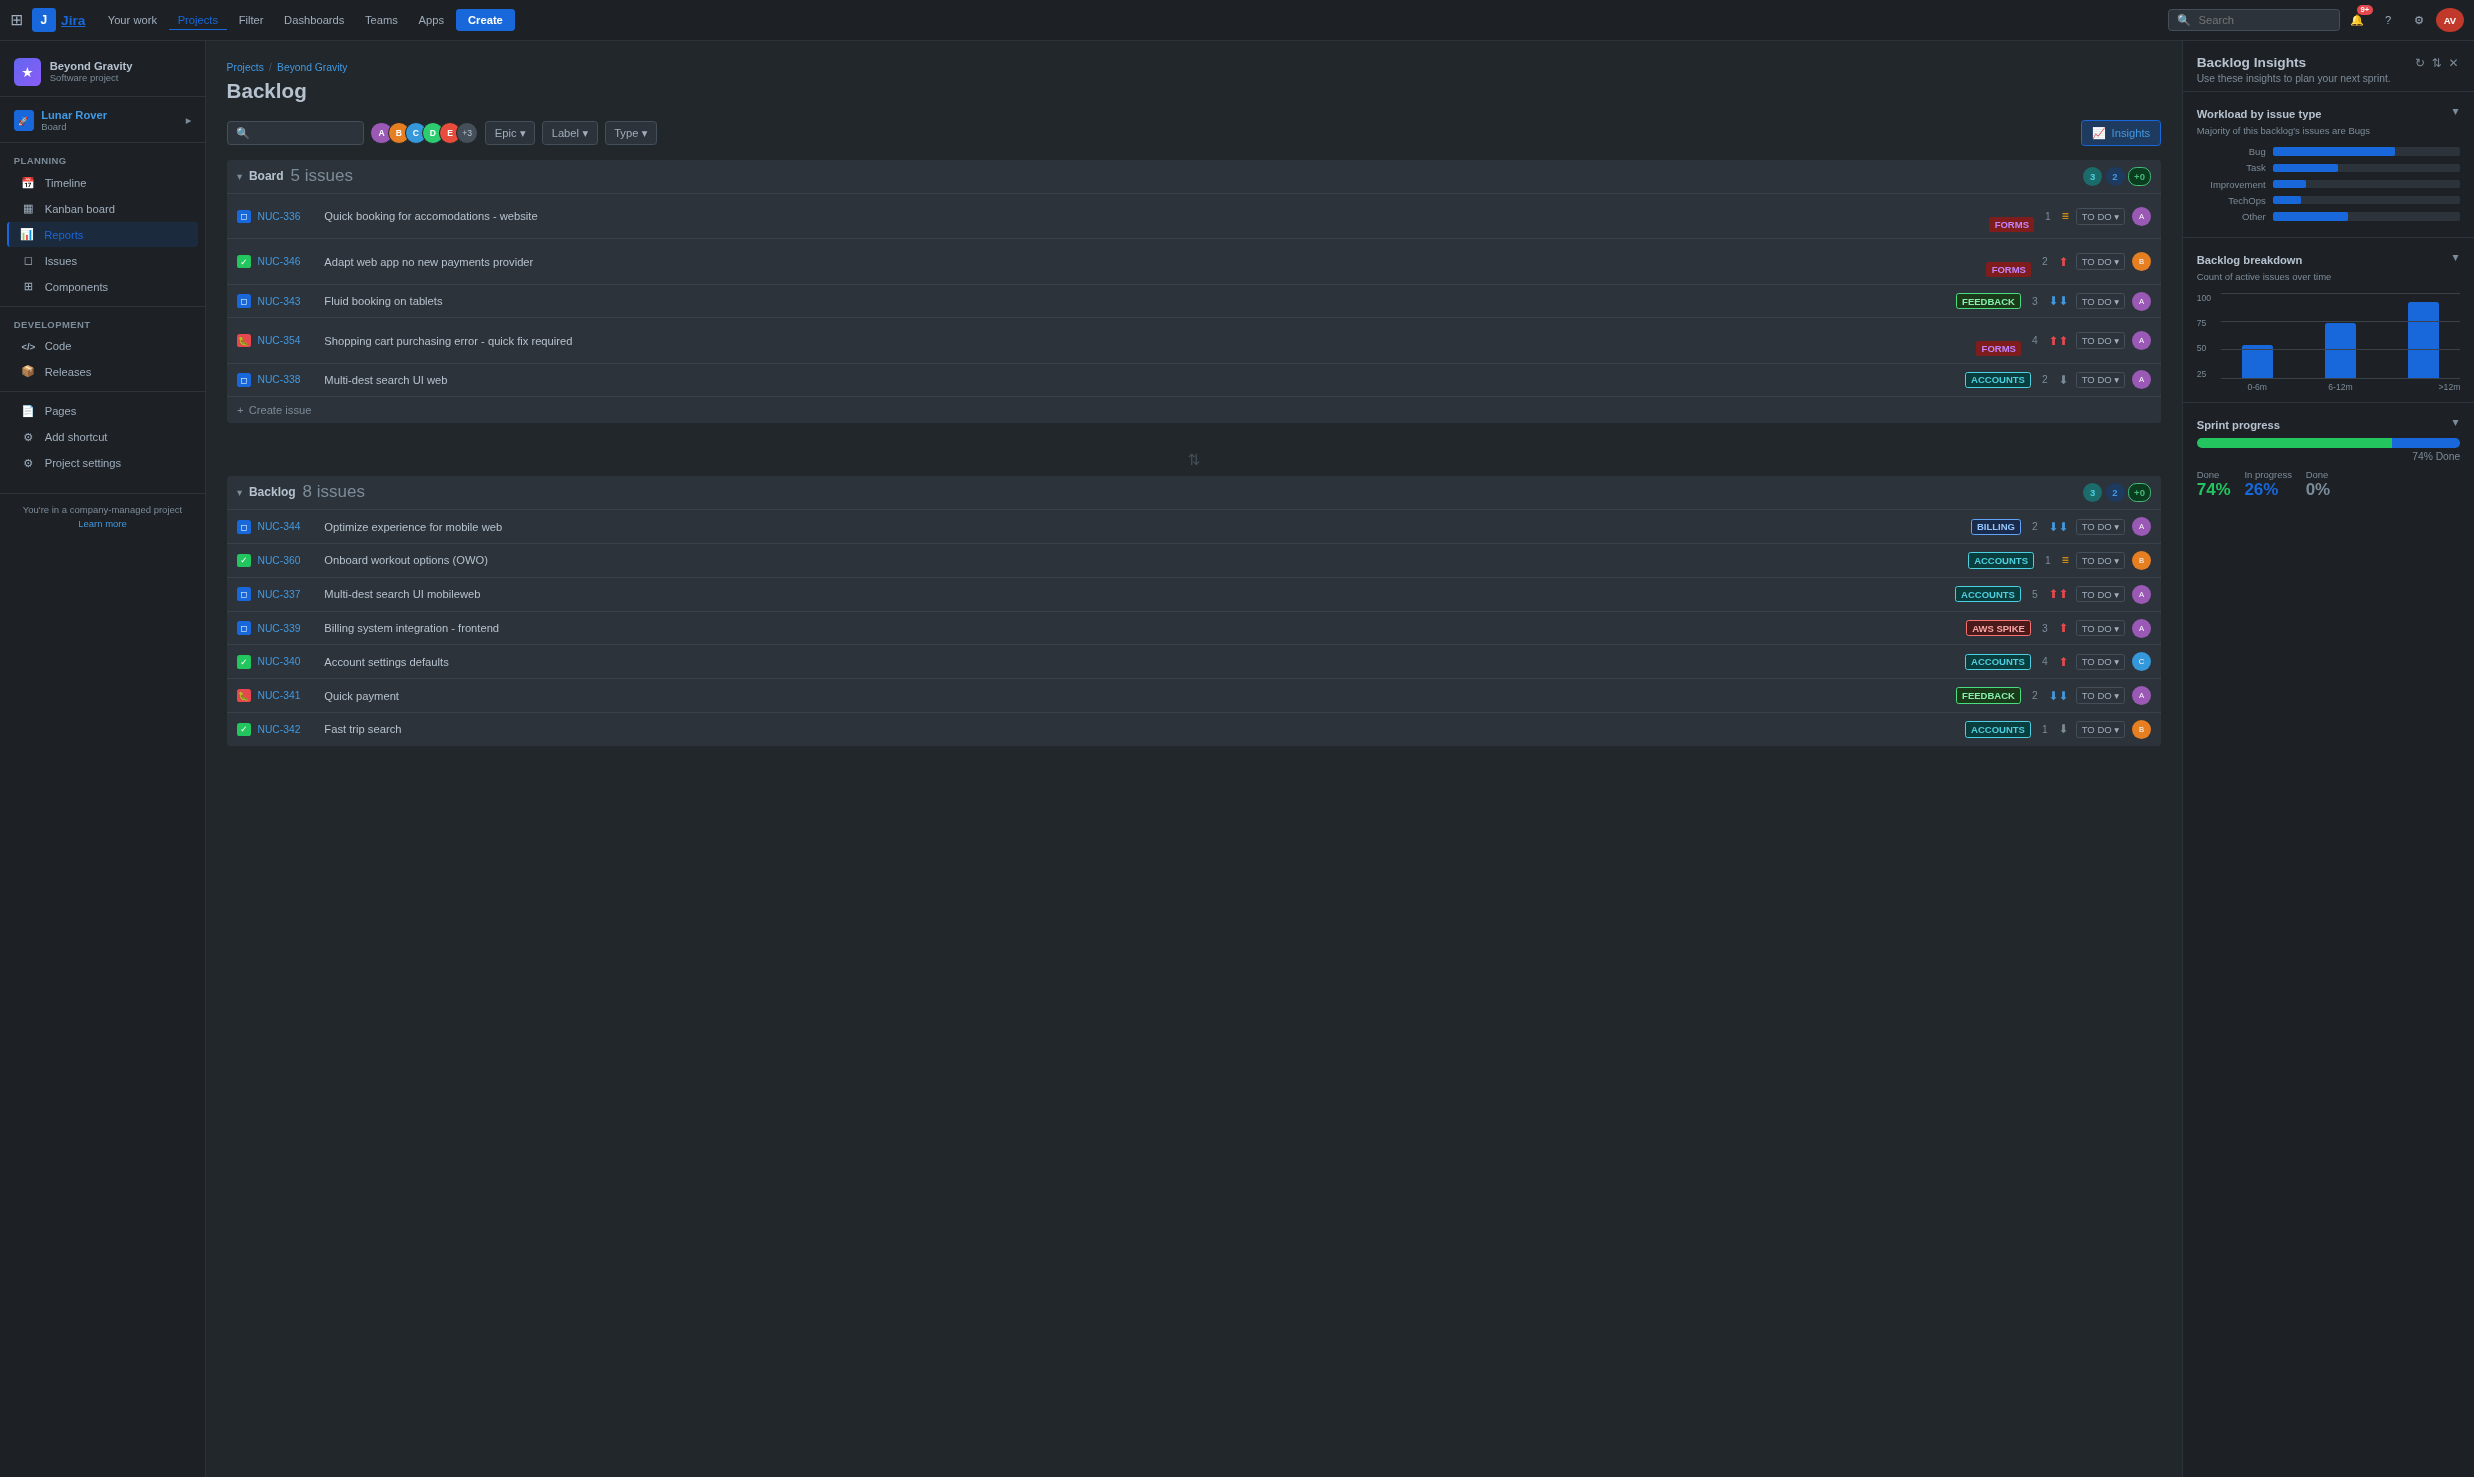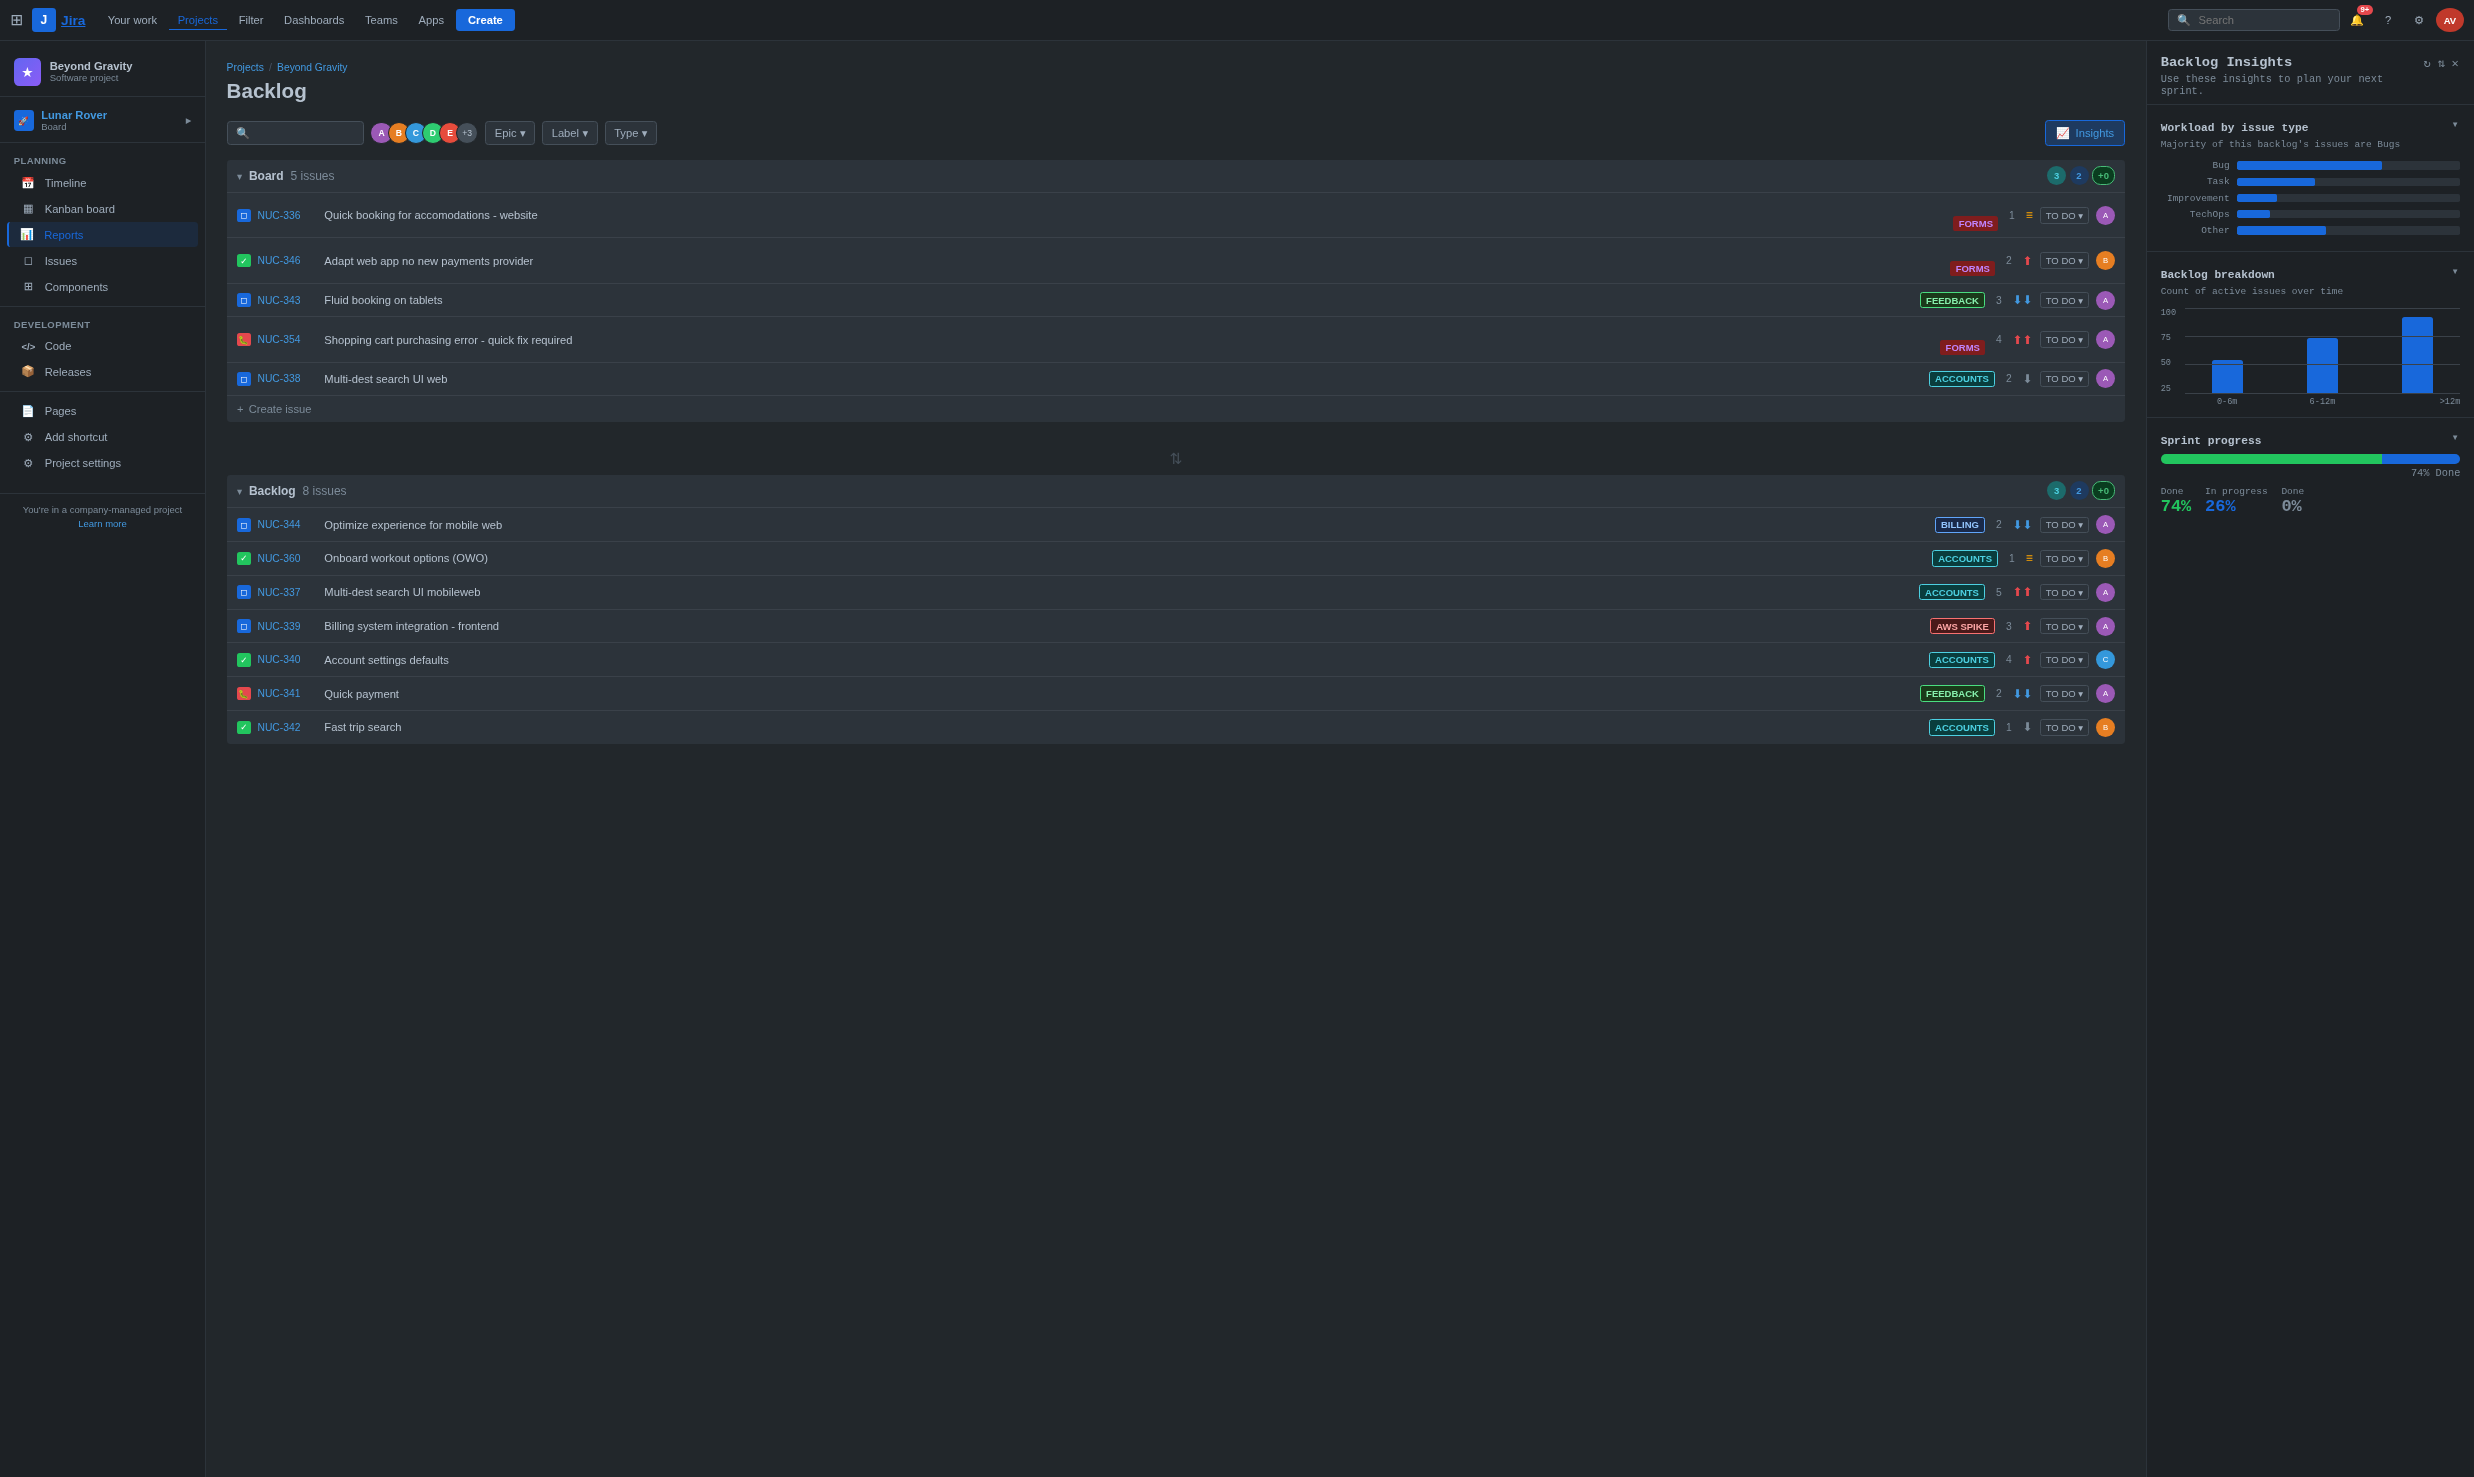--- a/index.html
+++ b/index.html
@@ -51,21 +51,21 @@
     .avatar-group .avatar { margin-left: -5.2px; border: 1.7px solid #22272b; width: 22.3px; height: 22.3px; font-size: 8.6px; }
     .avatar-more { margin-left: -5.2px; background: #454f59; border: 1.7px solid #22272b; width: 22.3px; height: 22.3px; border-radius: 50%; display: flex; align-items: center; justify-content: center; font-size: 8.6px; color: #b6c2cf; cursor: pointer; }
     .filter-btn { background: #2c333a; border: 0.9px solid #454f59; border-radius: 3.4px; padding: 4.3px 8.6px; color: #9fadbc; font-size: 11.2px; cursor: pointer; display: flex; align-items: center; gap: 3.4px; }
     .insights-btn { margin-left: auto; background: #1e3a5f; border: 0.9px solid #1868db; border-radius: 3.4px; padding: 5.2px 10.3px; color: #4299e1; font-size: 11.2px; cursor: pointer; display: flex; align-items: center; gap: 5.2px; font-weight: 500; }
 
     
     .section { margin-bottom: 20.6px; }
     .section-header { display: flex; align-items: center; gap: 6.9px; padding: 6.9px 10.3px; background: #2c333a; border-radius: 3.4px 3.4px 0 0; cursor: pointer; }
     .section-chevron { color: #7c8b99; font-size: 10.3px; }
     .section-title { font-weight: 600; color: #b6c2cf; font-size: 12px; }
-    .section-count { color: #7c8b99; font-size: 12px; }
+    .section-count { color: #7c8b99; font-size: 17px; }
     .section-badges { display: flex; gap: 3.4px; margin-left: auto; }
     .badge-circle { width: 19px; height: 19px; border-radius: 50%; display: flex; align-items: center; justify-content: center; font-size: 9.5px; font-weight: 600; }
     .badge-teal { background: #1c6b6b; color: #4dd0e1; }
     .badge-blue { background: #1e3a5f; color: #4299e1; }
     .badge-green { background: #0a3d1f; color: #48bb78; border: 0.9px solid #48bb78; border-radius: 8.6px; padding: 0 5.2px; width: auto; font-size: 9.5px; }
 
     .issues-list { background: #2c333a; border-radius: 0 0 3.4px 3.4px; border-top: 0.9px solid #3a4149; }
     .issue-row { display: flex; align-items: center; gap: 6.9px; padding: 6.9px 10.3px; border-bottom: 0.9px solid #3a4149; cursor: pointer; }
     .issue-row:last-child { border-bottom: none; }
     .issue-type-icon { width: 13.7px; height: 13.7px; border-radius: 2.6px; display: flex; align-items: center; justify-content: center; font-size: 8.6px; flex-shrink: 0; }
@@ -83,21 +83,21 @@
     .issue-num { color: #7c8b99; font-size: 10.3px; min-width: 13.7px; text-align: center; }
     .priority-icon { font-size: 12px; }
     .status-badge { background: #2c333a; border: 0.9px solid #454f59; border-radius: 2.6px; padding: 1.7px 5.2px; font-size: 9.5px; color: #9fadbc; white-space: nowrap; display: flex; align-items: center; gap: 2.6px; cursor: pointer; }
     .issue-avatar { width: 19px; height: 19px; border-radius: 50%; background: #6366f1; display: flex; align-items: center; justify-content: center; color: white; font-size: 7.7px; flex-shrink: 0; }
 
     .create-issue-row { display: flex; align-items: center; gap: 5.2px; padding: 6.9px 10.3px; color: #7c8b99; font-size: 11.2px; cursor: pointer; }
 
     .section-divider { display: flex; align-items: center; justify-content: center; padding: 6.9px; color: #454f59; font-size: 15.5px; cursor: pointer; }
 
     
-    .insights-panel { width: 328px; background: #1d2125; border-left: 0.9px solid #2c333a; overflow-y: auto; flex-shrink: 0; padding: 0; font-family: Liberation Mono, monospace; }
+    .insights-panel { width: 292px; background: #1d2125; border-left: 0.9px solid #2c333a; overflow-y: auto; flex-shrink: 0; padding: 0; }
     .insights-header { display: flex; align-items: flex-start; justify-content: space-between; padding: 13.7px 13.7px 6.9px; }
     .insights-title { font-size: 13.7px; font-weight: 600; color: #b6c2cf; }
     .insights-subtitle { font-size: 10.3px; color: #7c8b99; margin-top: 3.4px; }
     .insights-header-actions { display: flex; gap: 3.4px; }
     .insights-icon-btn { color: #7c8b99; cursor: pointer; font-size: 12px; padding: 1.7px; }
     .insights-section { padding: 10.3px 13.7px; border-top: 0.9px solid #2c333a; }
     .insights-section-header { display: flex; align-items: flex-end; justify-content: space-between; margin-bottom: 5.2px; }
     .insights-section-title { font-size: 11.2px; font-weight: 600; color: #b6c2cf; }
     .insights-section-sub { font-size: 9.5px; color: #7c8b99; margin-bottom: 10.3px; }
 

